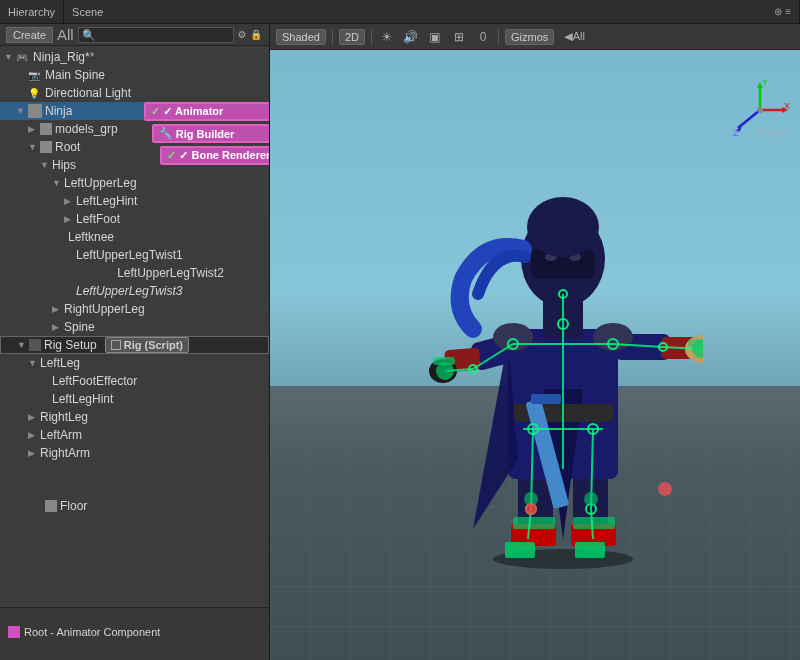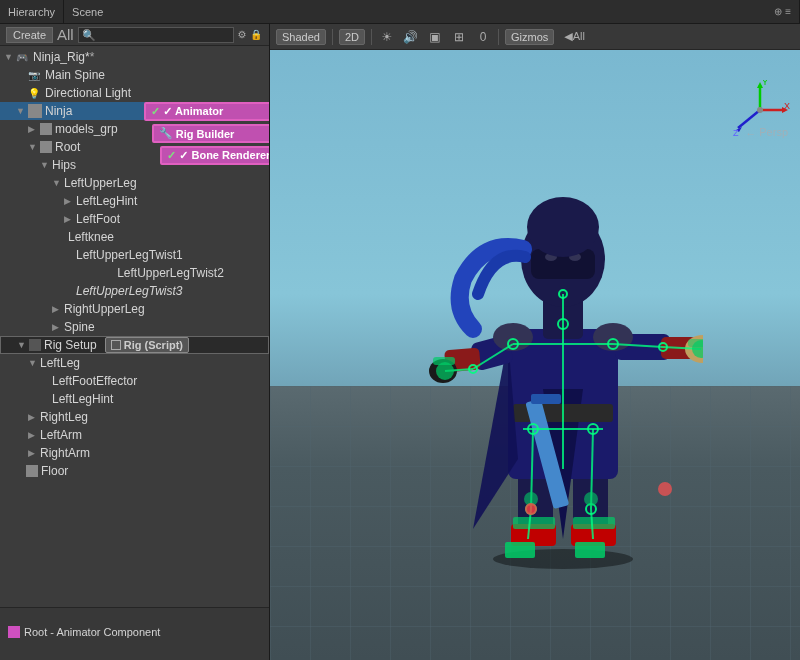--- a/index.html
+++ b/index.html
@@ -466,21 +466,21 @@
       <div class="tree-item" style="padding-left:28px;">
         <span class="tree-arrow">▶</span>
         <span class="tree-label">LeftArm</span>
       </div>
 
       <div class="tree-item" style="padding-left:28px;">
         <span class="tree-arrow">▶</span>
         <span class="tree-label">RightArm</span>
       </div>
 
-      <div class="tree-item" style="padding-left:14px;">
+      <div class="tree-item" style="padding-left:33px;margin-top:35px;">
         <span class="tree-arrow" style="width:12px;"></span>
         <span class="tree-icon" style="background:#888; width:12px; height:12px; display:inline-block; margin-right:3px;"></span>
         <span class="tree-label">Floor</span>
       </div>
 
     </div>
 
     <div class="legend-section">
       <div class="legend-item">
         <span class="color-square" style="background:#d050c0;"></span>

